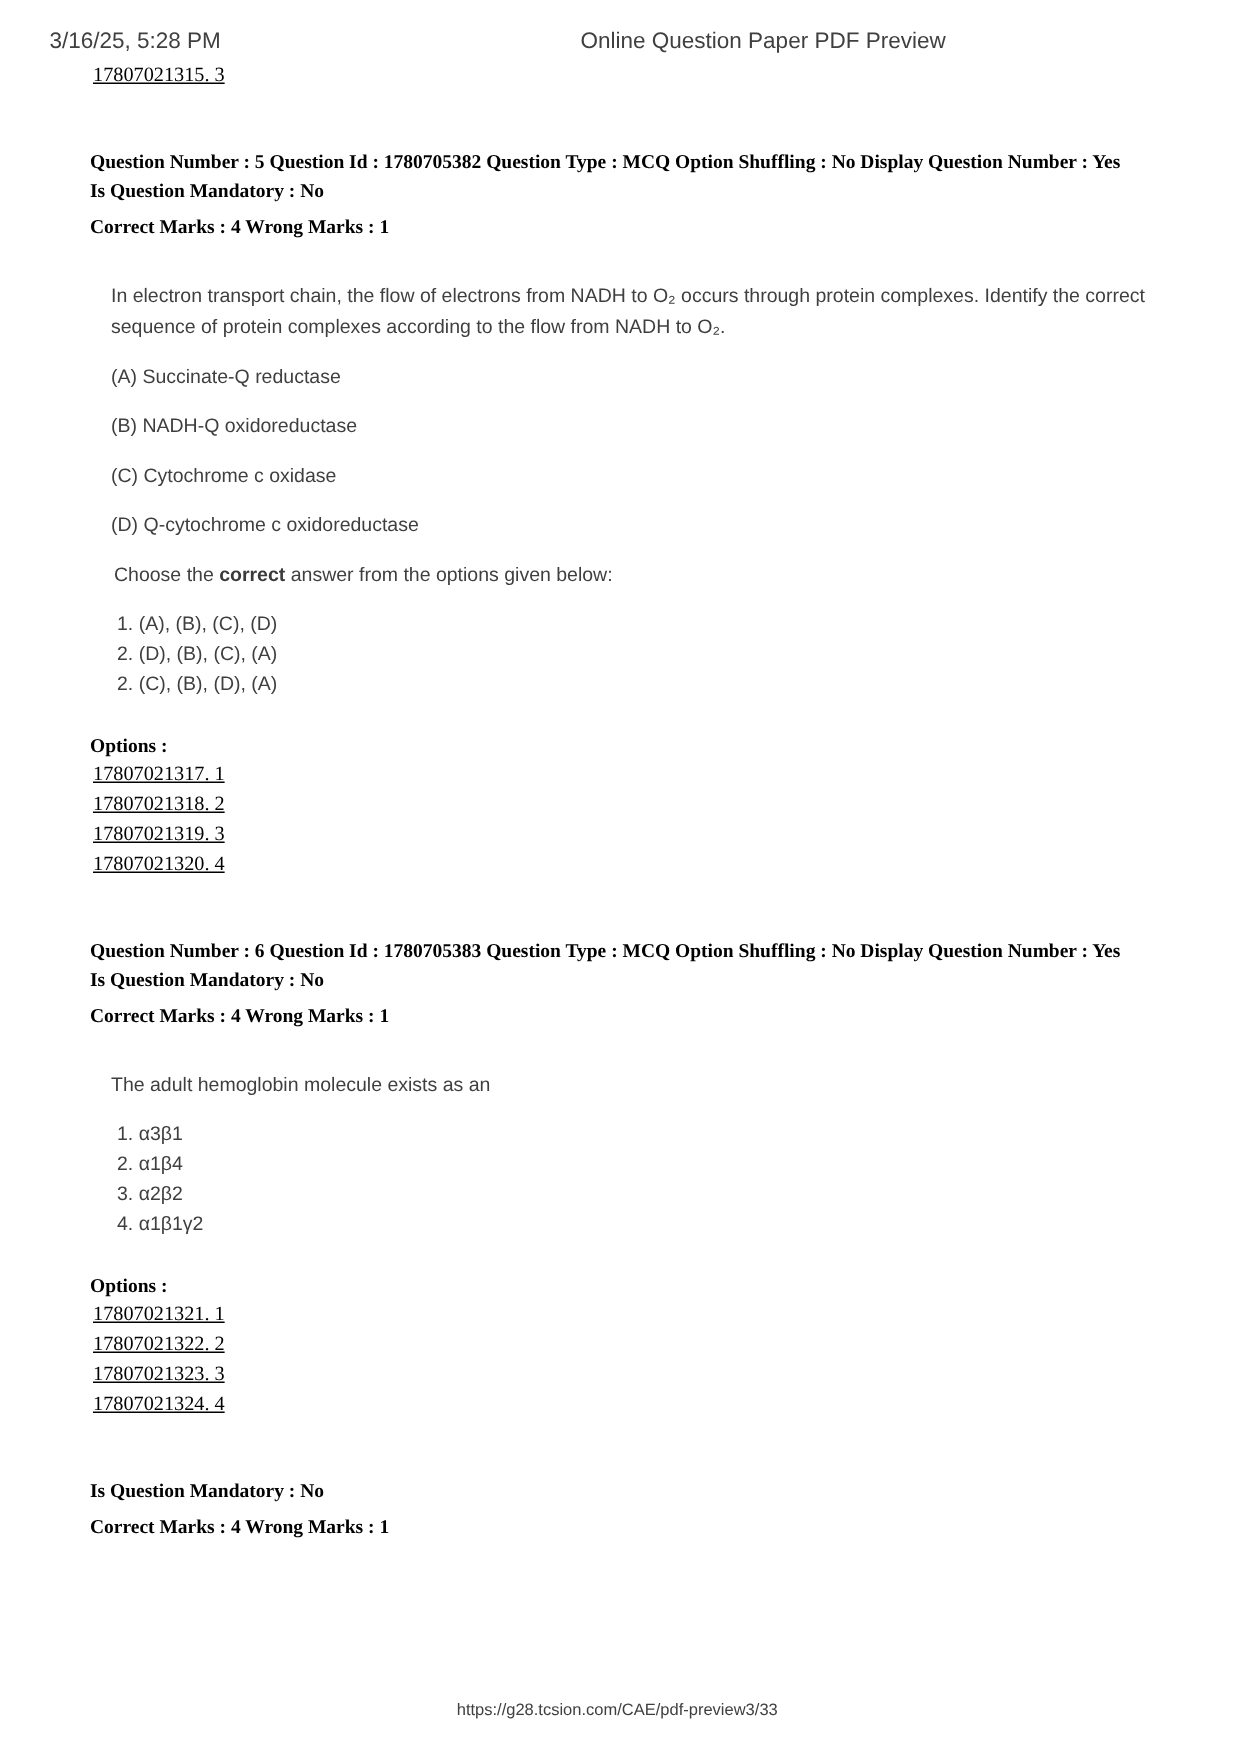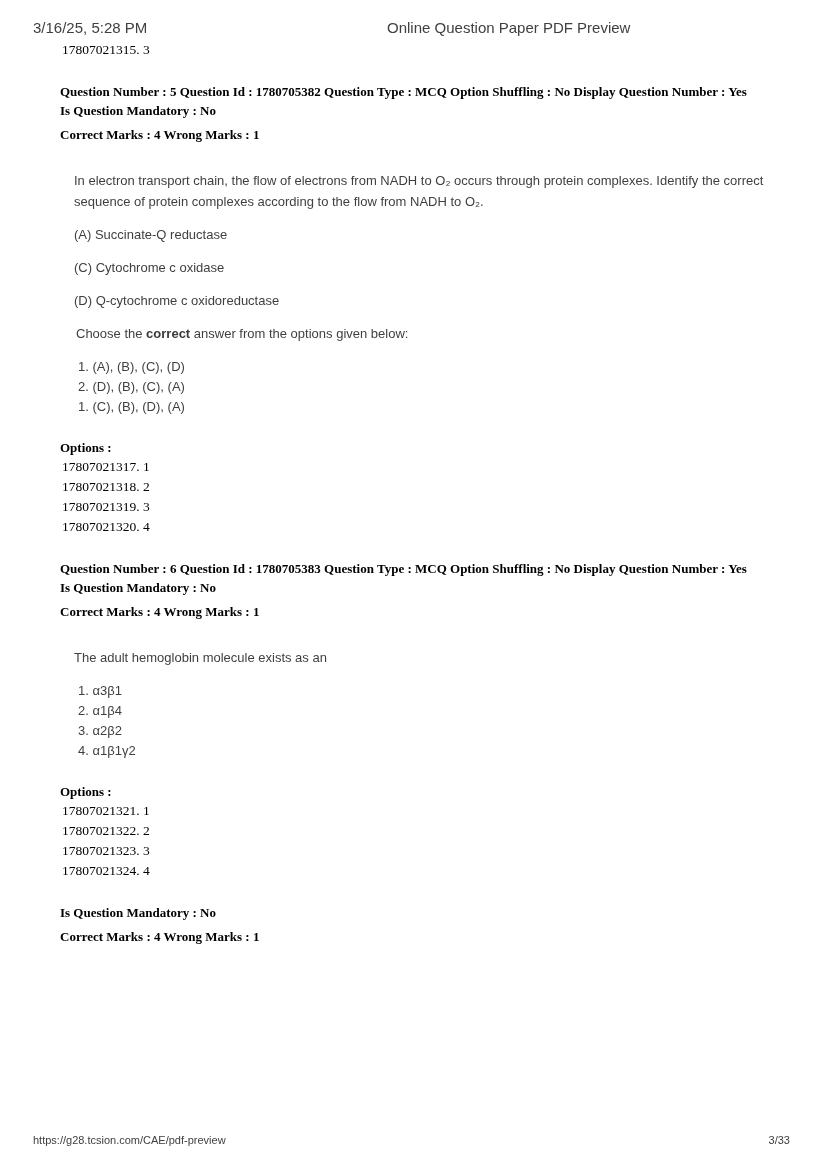--- a/index.html
+++ b/index.html
@@ -5,27 +5,27 @@
   html,body{margin:0;padding:0;}
   body{
     width:826px;height:1169px;position:relative;overflow:hidden;
     background:#ffffff;
     font-family:"Liberation Sans","DejaVu Sans",sans-serif;
   }
   .chrome{position:absolute;font-size:15px;color:#404040;white-space:nowrap;}
   .hdr-date{top:19px;left:33px;}
   .hdr-title{top:19px;left:387px;}
   .ftr{position:absolute;top:1134px;left:33px;right:36px;display:flex;
-       justify-content:space-between;font-size:11px;color:#404040;}
+       justify-content:center;font-size:11px;color:#404040;}
   .content{position:absolute;top:0;left:60px;width:742px;padding-top:40px;}
   .serif{font-family:"Liberation Serif","DejaVu Serif",serif;color:#000000;}
-  .id-lines{font-size:13.5px;line-height:20px;margin-left:2px;}
+  .id-lines{font-size:13.5px;line-height:20px;margin-left:2px;text-decoration:underline;}
   .id-lines div{white-space:nowrap;}
   .leading-ids{margin-top:0;}
-  .question{margin-top:22px;}
+  .question{margin-top:38px;}
   .meta{font-weight:bold;font-size:13px;line-height:19px;margin:0;}
   .meta .marks{margin-top:5px;}
   .qbody{margin-top:26px;margin-left:14px;font-size:13px;color:#3f3f3f;line-height:21px;}
   .stem{margin:0;max-width:700px;}
   .lettered{margin:12px 0 0 0;}
   .choose{margin:12px 0 0 2px;}
   .choose b{color:#3a3a3a;}
   .answers{margin:13px 0 0 4px;line-height:20px;}
   .options-label{margin-top:21px;}
 </style>
@@ -45,27 +45,28 @@
 
     <section class="question">
       <div class="serif meta">
         <div>Question Number : 5 Question Id : 1780705382 Question Type : MCQ Option Shuffling : No Display Question Number : Yes</div>
         <div>Is Question Mandatory : No</div>
         <div class="marks">Correct Marks : 4 Wrong Marks : 1</div>
       </div>
       <div class="qbody">
         <p class="stem">In electron transport chain, the flow of electrons from NADH to O₂ occurs through protein complexes. Identify the correct sequence of protein complexes according to the flow from NADH to O₂.</p>
         <p class="lettered">(A) Succinate-Q reductase</p>
+        <p class="lettered">(B) NADH-Q oxidoreductase</p>
         <p class="lettered">(C) Cytochrome c oxidase</p>
         <p class="lettered">(D) Q-cytochrome c oxidoreductase</p>
         <p class="choose"><span>Choose the </span><b>correct</b><span> answer from the options given below:</span></p>
         <div class="answers">
           <div>1. (A), (B), (C), (D)</div>
           <div>2. (D), (B), (C), (A)</div>
-          <div>1. (C), (B), (D), (A)</div>
+          <div>2. (C), (B), (D), (A)</div>
         </div>
       </div>
       <div class="serif meta options-label">Options :</div>
       <div class="serif id-lines">
         <div>17807021317. 1</div>
         <div>17807021318. 2</div>
         <div>17807021319. 3</div>
         <div>17807021320. 4</div>
       </div>
     </section>

